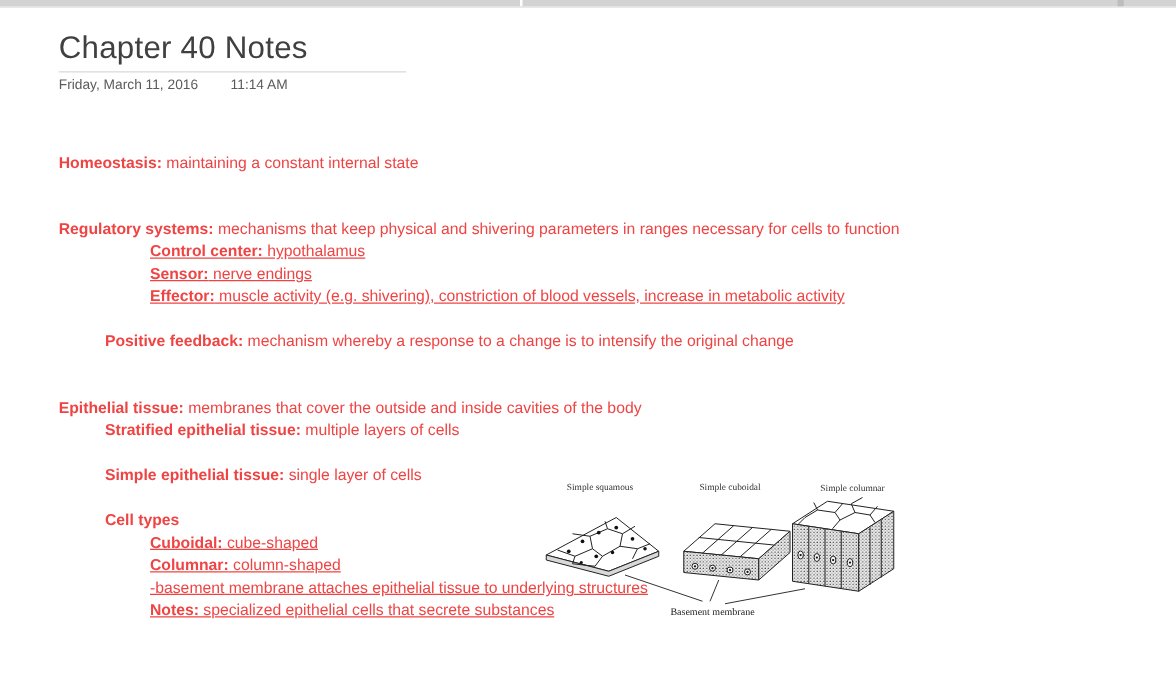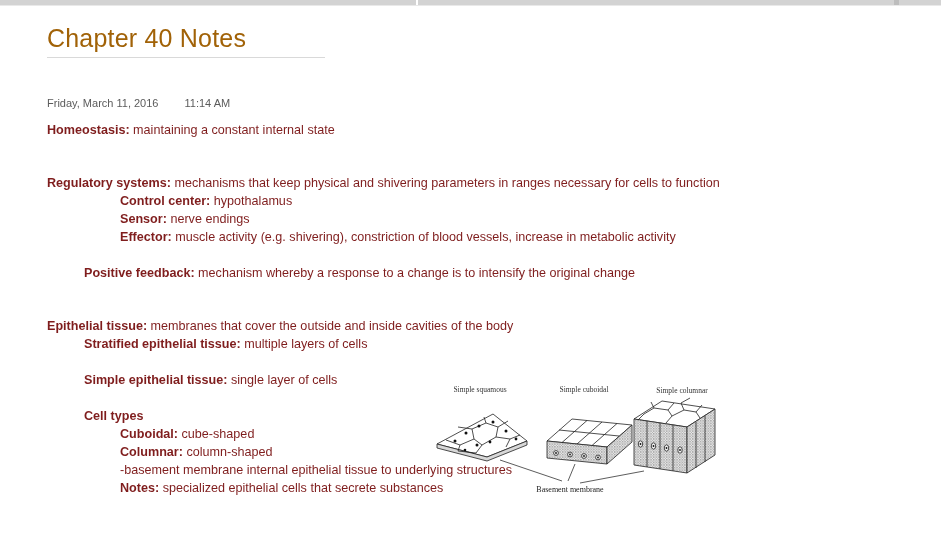--- a/index.html
+++ b/index.html
@@ -7,31 +7,31 @@
     width:941px; height:555px; position:relative; overflow:hidden;
     background:#ffffff; font-family:"Liberation Sans", sans-serif;
   }
   .topbar { position:absolute; top:0; left:0; width:941px; height:5px;
     background:#d3d3d3; border-bottom:1px solid #e9e9e9; }
   .topbar .div1 { position:absolute; left:416px; top:0; width:2px; height:5px; background:#ffffff; }
   .topbar .div2 { position:absolute; left:894px; top:0; width:5px; height:5px; background:#bdbdbd; }
 
   .page-title {
     position:absolute; left:47px; top:24px;
-    font-size:25px; font-weight:300; color:#a16207; letter-spacing:0.2px;
+    font-size:25px; font-weight:300; color:#404040; letter-spacing:0.2px;
   }
   .title-rule { position:absolute; left:47px; top:57px; width:278px; height:1px; background:#d9d9d9; }
-  .meta { position:absolute; left:47px; top:62px; font-size:11px; color:#5b5b5b;margin-top:35px; }
+  .meta { position:absolute; left:47px; top:62px; font-size:11px; color:#5b5b5b; }
   .meta .time { margin-left:26px; }
 
-  .notes { position:absolute; left:47px; top:121px; font-size:12.6px; color:#7f1d1d; }
+  .notes { position:absolute; left:47px; top:121px; font-size:12.6px; color:#ef4444; }
   .line { height:18px; line-height:18px; white-space:pre; }
   .line b { font-weight:700; }
   .ind1 { padding-left:37px; }
-  .ind2 { padding-left:73px; }
+  .ind2 { padding-left:73px;text-decoration:underline; }
   .gap1 { margin-top:18px; }
   .gap2 { margin-top:35px; }
 
   .diagram { position:absolute; left:432px; top:381px; width:292px; height:115px;text-align:center; }
   .dlbl { font-family:"Liberation Serif", serif; font-size:7.5px; fill:#333; }
   .dlbl2 { font-family:"Liberation Serif", serif; font-size:8px; fill:#222; }
 </style>
 </head>
 <body>
 
@@ -52,21 +52,21 @@
   <div class="line ind2"><b>Control center:</b><span> hypothalamus</span></div>
   <div class="line ind2"><b>Sensor:</b><span> nerve endings</span></div>
   <div class="line ind2"><b>Effector:</b><span> muscle activity (e.g. shivering), constriction of blood vessels, increase in metabolic activity</span></div>
   <div class="line gap1 ind1"><b>Positive feedback:</b><span> mechanism whereby a response to a change is to intensify the original change</span></div>
   <div class="line gap2"><b>Epithelial tissue:</b><span> membranes that cover the outside and inside cavities of the body</span></div>
   <div class="line ind1"><b>Stratified epithelial tissue:</b><span> multiple layers of cells</span></div>
   <div class="line gap1 ind1"><b>Simple epithelial tissue:</b><span> single layer of cells</span></div>
   <div class="line gap1 ind1"><b>Cell types</b><span></span></div>
   <div class="line ind2"><b>Cuboidal:</b><span> cube-shaped</span></div>
   <div class="line ind2"><b>Columnar:</b><span> column-shaped</span></div>
-  <div class="line ind2"><b></b><span>-basement membrane internal epithelial tissue to underlying structures</span></div>
+  <div class="line ind2"><b></b><span>-basement membrane attaches epithelial tissue to underlying structures</span></div>
   <div class="line ind2"><b>Notes:</b><span> specialized epithelial cells that secrete substances</span></div>
 </div>
 
 <div class="diagram">
   <svg viewBox="0 0 292 115" width="292" height="115" xmlns="http://www.w3.org/2000/svg">
     <defs>
       <pattern id="stip" width="2.6" height="2.6" patternUnits="userSpaceOnUse">
         <rect width="2.6" height="2.6" fill="#ececec"></rect>
         <circle cx="0.8" cy="0.8" r="0.55" fill="#3a3a3a"></circle>
         <circle cx="2.0" cy="2.0" r="0.4" fill="#555"></circle>

